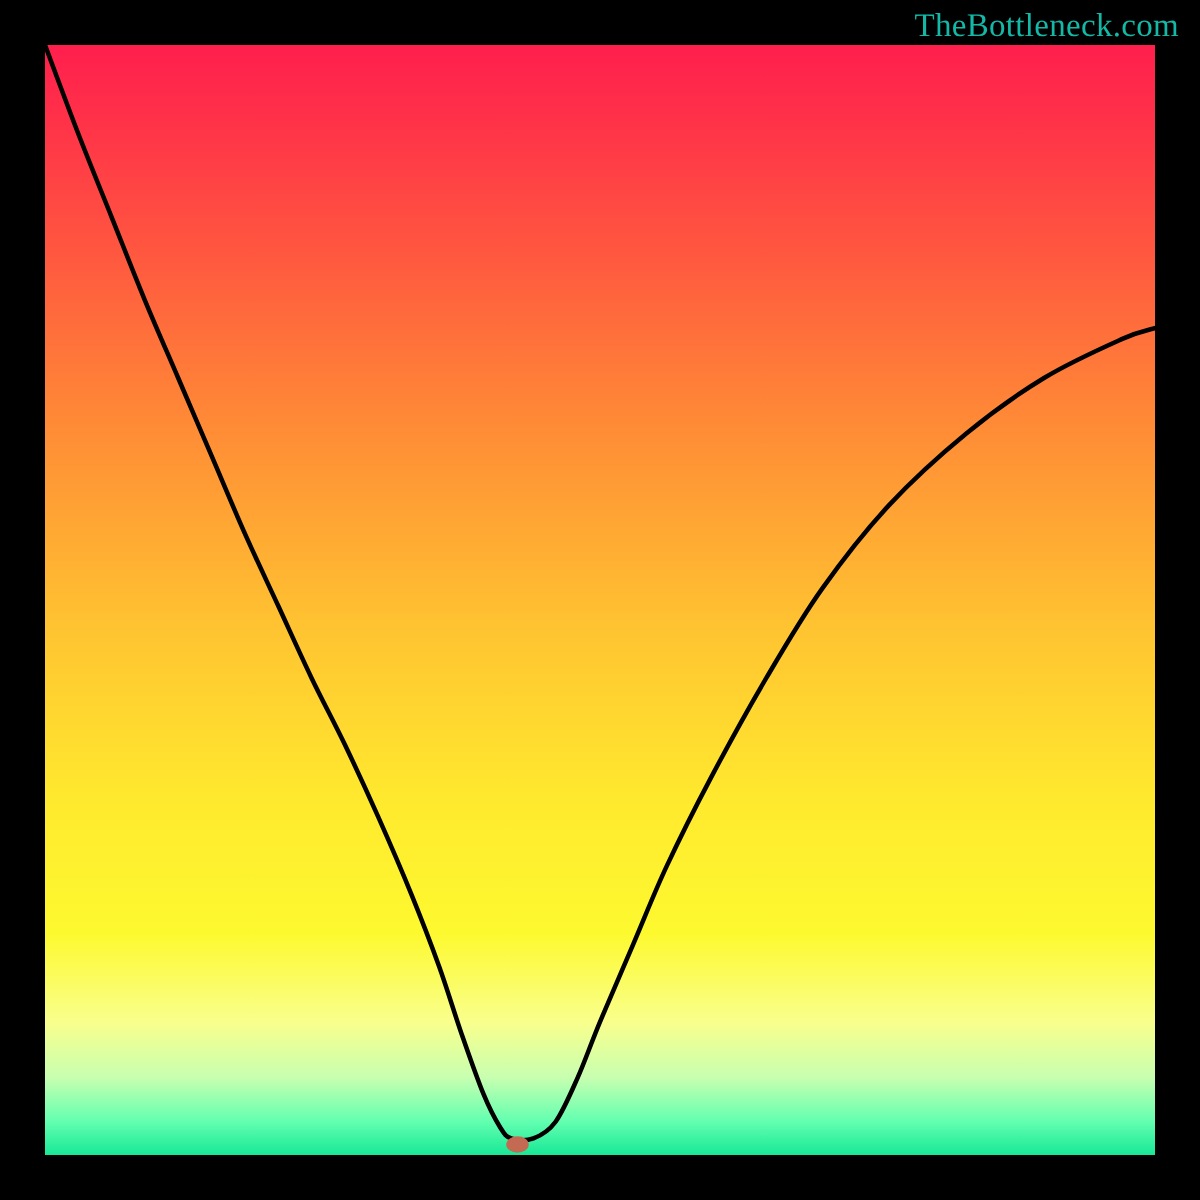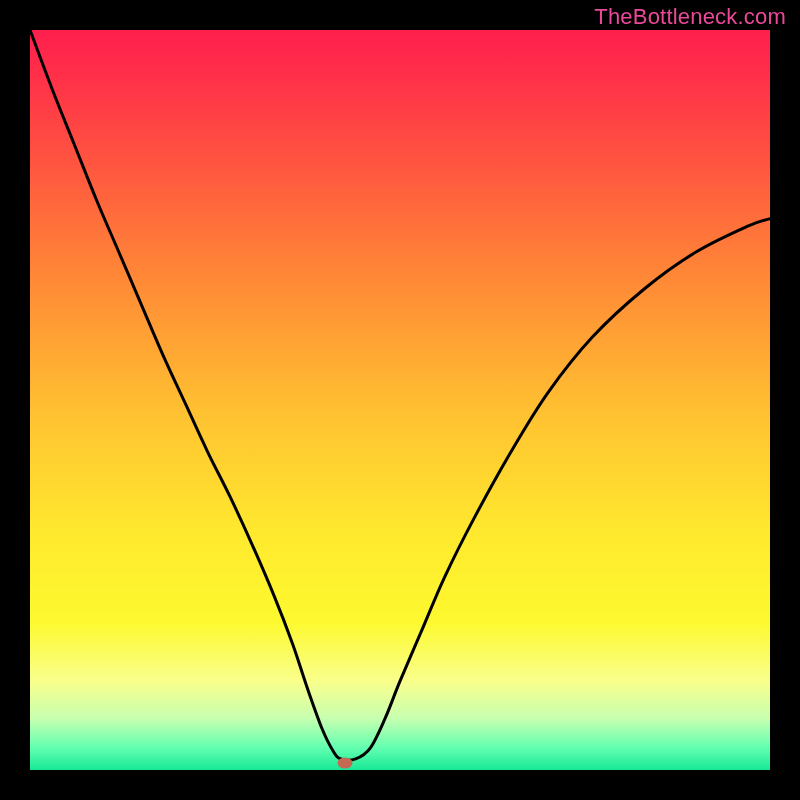--- a/index.html
+++ b/index.html
@@ -7,23 +7,23 @@
   .container {
     position: relative;
     width: 800px;
     height: 800px;
     background: #000;
   }
   .watermark {
     position: absolute;
     top: 4px;
     right: 14px;
-    font-family: Liberation Sans, sans-serif;
+    font-family: Liberation Serif, serif;
     font-size: 22px;
-    color: #ec4899;
+    color: #14b8a6;
     letter-spacing: 0.2px;
     z-index: 5;
   }
   .plot-frame {
     position: absolute;
     left: 30px;
     top: 30px;
     width: 740px;
     height: 740px;
     background: linear-gradient(to bottom,

